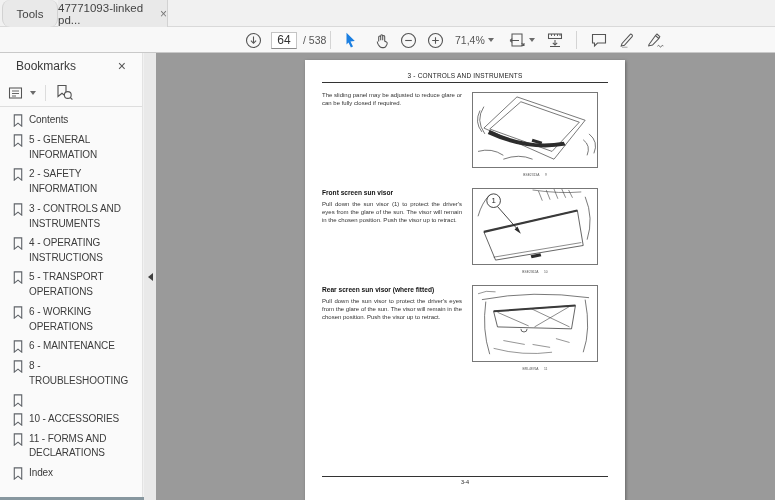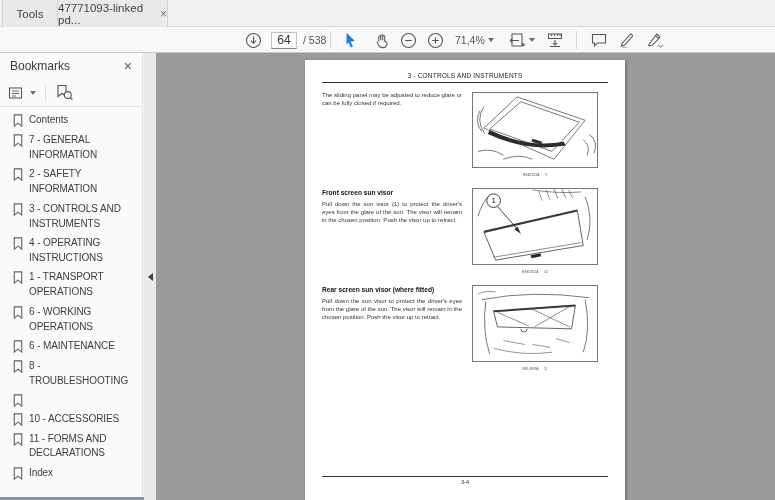--- a/index.html
+++ b/index.html
@@ -6,21 +6,21 @@
   html,body { width:775px; height:500px; overflow:hidden;
     font-family:"Liberation Sans","DejaVu Sans",sans-serif; }
   .app { position:relative; width:775px; height:500px; background:#f1f1f1; }
 
   
   .tabbar { position:absolute; top:0; left:0; width:775px; height:27px;
     background:#f1f1f1; border-bottom:1px solid #d9d9d9; display:flex; }
   .tab { height:27px; display:flex; align-items:center; justify-content:center;
     font-size:11.5px; color:#444; background:#e9e9e9;
     border-right:1px solid #d2d2d2; cursor:default; }
-  .tab.tools { width:56px; border-left:1px solid #d2d2d2; margin-left:2px; }
+  .tab.tools { width:56px; border-left:1px solid #d2d2d2; margin-left:2px;border-radius:8px; }
   .tab.doc { width:110px; gap:5px; }
   .tab .x { color:#777; font-size:12px; line-height:10px; }
 
   
   .toolbar { position:absolute; top:27px; left:0; width:775px; height:26px;
     background:#f8f8f8; border-bottom:1px solid #c9c9c9; }
   .tb { position:absolute; top:0; height:26px; display:flex; align-items:center; }
   .tb-sep { position:absolute; top:4px; width:1px; height:18px; background:#d4d4d4; }
   .page-box { width:26px; height:17px; border:1px solid #c4c4c4; border-bottom:1px solid #8a8a8a;
     background:#fff; font-size:12px; color:#333; text-align:center; padding:0; }
@@ -28,21 +28,21 @@
   .caret { width:0; height:0; border-left:3.5px solid transparent;
     border-right:3.5px solid transparent; border-top:4px solid #6b6b6b; display:inline-block; }
   svg.icon { display:block; }
 
   
   .main { position:absolute; top:53px; left:0; width:775px; height:447px; }
   .sidebar { position:absolute; left:0; top:0; width:143px; height:444px;
     background:#fafafa; border-right:1px solid #e3e3e3; }
   .sidebar-bottom-line { position:absolute; left:0; top:444px; width:155px; height:3px;
     background:#87979f; }
-  .sb-header { height:26px; display:flex; align-items:center; padding:0 10px;
+  .sb-header { height:26px; display:flex; align-items:center; padding:0 16px;
     justify-content:space-between; }
   .sb-title { font-size:12px; color:#3a3a3a; }
   .sb-close { font-size:14px; color:#555; cursor:default; }
   .sb-tools { height:28px; display:flex; align-items:center; gap:6px; padding:0 8px;
     border-bottom:1px solid #dedede; }
   .sb-tool-sep { width:1px; height:16px; background:#dcdcdc; margin:0 3px; }
   .bm-list { padding-top:4px; }
   .bm-item { display:flex; gap:4px; padding:2.4px 1px 2.4px 11px; cursor:default; }
   .bm-item .bm-ico { flex:0 0 14px; padding-top:1px; }
   .bm-label { font-size:10px; letter-spacing:-0.1px; line-height:14.8px; color:#3c3c3c;
@@ -193,21 +193,21 @@
         <div class="bm-item">
           <svg class="bm-ico icon" width="12" height="14" viewBox="0 0 12 14">
               <path d="M2,1 h8 v12 l-4,-3.2 l-4,3.2 z" fill="none" stroke="#5f6368" stroke-width="1.2"></path>
             </svg>
           <span class="bm-label">Contents</span>
         </div>
         <div class="bm-item">
           <svg class="bm-ico icon" width="12" height="14" viewBox="0 0 12 14">
               <path d="M2,1 h8 v12 l-4,-3.2 l-4,3.2 z" fill="none" stroke="#5f6368" stroke-width="1.2"></path>
             </svg>
-          <span class="bm-label">7 - GENERAL INFORMATION</span>
+          <span class="bm-label">5 - GENERAL INFORMATION</span>
         </div>
         <div class="bm-item">
           <svg class="bm-ico icon" width="12" height="14" viewBox="0 0 12 14">
               <path d="M2,1 h8 v12 l-4,-3.2 l-4,3.2 z" fill="none" stroke="#5f6368" stroke-width="1.2"></path>
             </svg>
           <span class="bm-label">2 - SAFETY INFORMATION</span>
         </div>
         <div class="bm-item">
           <svg class="bm-ico icon" width="12" height="14" viewBox="0 0 12 14">
               <path d="M2,1 h8 v12 l-4,-3.2 l-4,3.2 z" fill="none" stroke="#5f6368" stroke-width="1.2"></path>
@@ -217,21 +217,21 @@
         <div class="bm-item">
           <svg class="bm-ico icon" width="12" height="14" viewBox="0 0 12 14">
               <path d="M2,1 h8 v12 l-4,-3.2 l-4,3.2 z" fill="none" stroke="#5f6368" stroke-width="1.2"></path>
             </svg>
           <span class="bm-label">4 - OPERATING INSTRUCTIONS</span>
         </div>
         <div class="bm-item">
           <svg class="bm-ico icon" width="12" height="14" viewBox="0 0 12 14">
               <path d="M2,1 h8 v12 l-4,-3.2 l-4,3.2 z" fill="none" stroke="#5f6368" stroke-width="1.2"></path>
             </svg>
-          <span class="bm-label">1 - TRANSPORT OPERATIONS</span>
+          <span class="bm-label">5 - TRANSPORT OPERATIONS</span>
         </div>
         <div class="bm-item">
           <svg class="bm-ico icon" width="12" height="14" viewBox="0 0 12 14">
               <path d="M2,1 h8 v12 l-4,-3.2 l-4,3.2 z" fill="none" stroke="#5f6368" stroke-width="1.2"></path>
             </svg>
           <span class="bm-label">6 - WORKING OPERATIONS</span>
         </div>
         <div class="bm-item">
           <svg class="bm-ico icon" width="12" height="14" viewBox="0 0 12 14">
               <path d="M2,1 h8 v12 l-4,-3.2 l-4,3.2 z" fill="none" stroke="#5f6368" stroke-width="1.2"></path>

